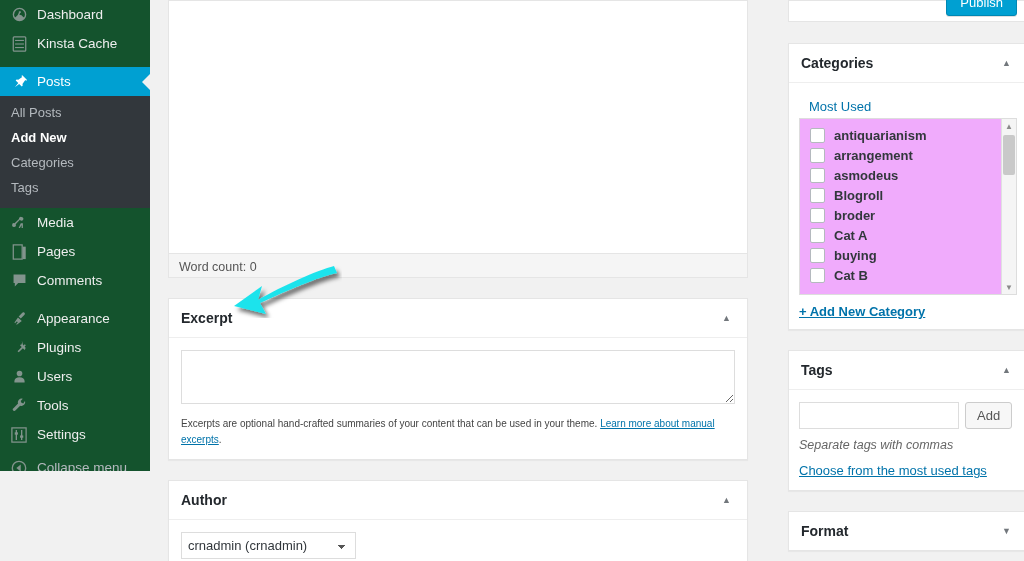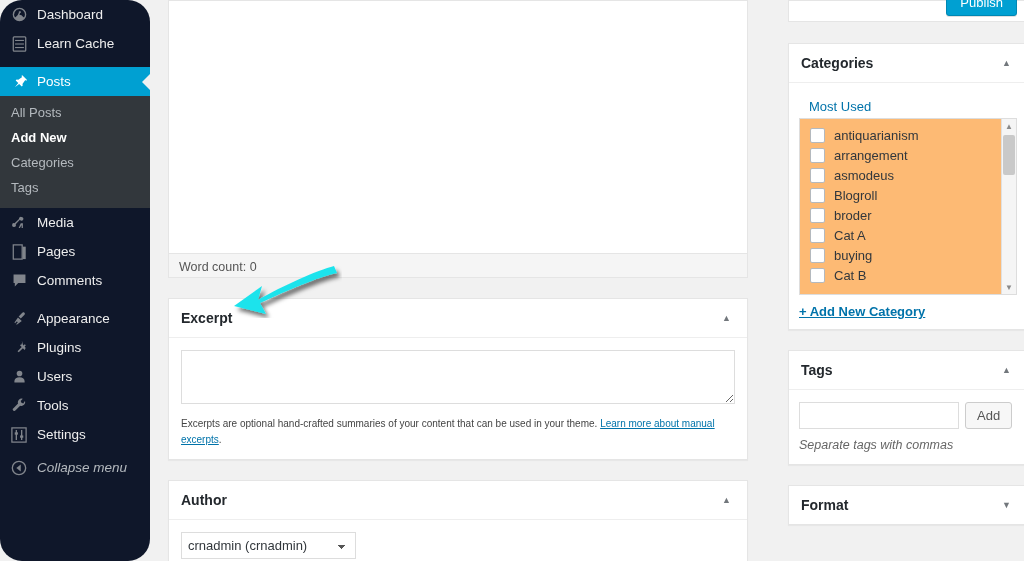--- a/index.html
+++ b/index.html
@@ -11,25 +11,24 @@
     background: #f1f1f1;
     font-family: "Liberation Sans", sans-serif;
     font-size: 13px;
     color: #444;
   }
   #screen { position: relative; width: 1024px; height: 561px; overflow: hidden; }
 
   
   #adminmenu {
     position: absolute; left: 0; top: 0;
-    width: 150px; height: 561px;
-    background: #0f172a;
+    width: 150px; height: 471px;
+    background: #14532d;
     color: #eee;
     overflow: hidden;
-    border-radius: 22px;
   }
   .menu-top {
     display: flex; align-items: center;
     height: 29px; padding-left: 9px;
     font-size: 13.5px; color: #eee;
     cursor: pointer;
     position: relative;
   }
   .menu-top .micon {
     width: 20px; height: 20px; margin-right: 8px;
@@ -49,21 +48,21 @@
     margin-top: -8px;
     border-style: solid; border-width: 8px 8px 8px 0;
     border-color: transparent #f1f1f1 transparent transparent;
   }
   .submenu { background: #32373c; padding: 4px 0 8px 0; }
   .submenu a {
     display: block; padding: 5px 0 5px 11px;
     color: #b4b9be; text-decoration: none; font-size: 13px;
   }
   .submenu a.cur { color: #fff; font-weight: bold; }
-  .menu-top.collapse-item { color: #b4b9be; margin-top: 4px; font-style: italic; }
+  .menu-top.collapse-item { color: #b4b9be; margin-top: 4px; }
 
   
   #main {
     position: absolute; left: 150px; top: 0;
     width: 610px; height: 561px;
     overflow: hidden;
     padding: 0 12px 0 18px;
   }
   .editor-box {
     background: #fff; border: 1px solid #e5e5e5;
@@ -136,21 +135,21 @@
     border: 1px solid transparent; border-bottom: none;
     margin-bottom: -1px; color: #0073aa;
   }
   .cat-tab.active {
     background: #fff; border-color: #ddd;
     color: #32373c; border-bottom: 1px solid #fff;
   }
   .cat-list-wrap {
     position: relative;
     border: 1px solid #ddd; border-top: none;
-    height: 176px; background: #fdba74; overflow: hidden;
+    height: 176px; background: #f0abfc; overflow: hidden; font-weight: bold;
   }
   .cat-list { padding: 6px 0 0 10px; }
   .cat-item {
     display: flex; align-items: center;
     padding: 2.5px 0; font-size: 13px; color: #32373c;
   }
   .cat-cb {
     width: 15px; height: 15px; border: 1px solid #b4b9be;
     background: #fff; margin-right: 9px; flex: 0 0 15px;
     border-radius: 2px; cursor: pointer;
@@ -215,21 +214,21 @@
 
     <div class="menu-top">
       <span class="micon">
         <svg width="15" height="16" viewBox="0 0 16 18">
             <rect x="1" y="1" width="14" height="16" rx="1" fill="none" stroke="#a7aaad" stroke-width="1.4"></rect>
             <line x1="3" y1="5" x2="13" y2="5" stroke="#a7aaad" stroke-width="1.2"></line>
             <line x1="3" y1="9" x2="13" y2="9" stroke="#a7aaad" stroke-width="1.2"></line>
             <line x1="3" y1="13" x2="13" y2="13" stroke="#a7aaad" stroke-width="1.2"></line>
           </svg>
       </span>
-      <span>Learn Cache</span>
+      <span>Kinsta Cache</span>
     </div>
 
     <div class="menu-sep"></div>
 
     <div class="menu-top current">
       <span class="micon">
         <svg width="17" height="17" viewBox="0 0 20 20">
             <path fill="#fff" d="M13.3 2.5l-1.1 1.1 1 1-4.6 3.3-2-.3-1.1 1.1 3.1 3.1-4.1 5.1 5.1-4.1 3.1 3.1 1.1-1.1-.3-2 3.3-4.6 1 1 1.1-1.1-5.6-5.6z"></path>
           </svg>
       </span>
@@ -432,20 +431,21 @@
       <div class="pb-head">
         <span class="pb-title">Tags</span>
         <span class="pb-toggle">▲</span>
       </div>
       <div class="pb-body" style="padding:12px 10px;">
         <div style="display:flex;align-items:center;">
           <input id="tag-input" type="text" style="">
           <button id="tag-add-button">Add</button>
         </div>
         <div class="tag-hint">Separate tags with commas</div>
+        <a href="#" class="most-used-link">Choose from the most used tags</a>
       </div>
     </div>
 
     <div class="postbox">
       <div class="pb-head" style="border-bottom:none;">
         <span class="pb-title">Format</span>
         <span class="pb-toggle">▼</span>
       </div>
     </div>
   </div>

